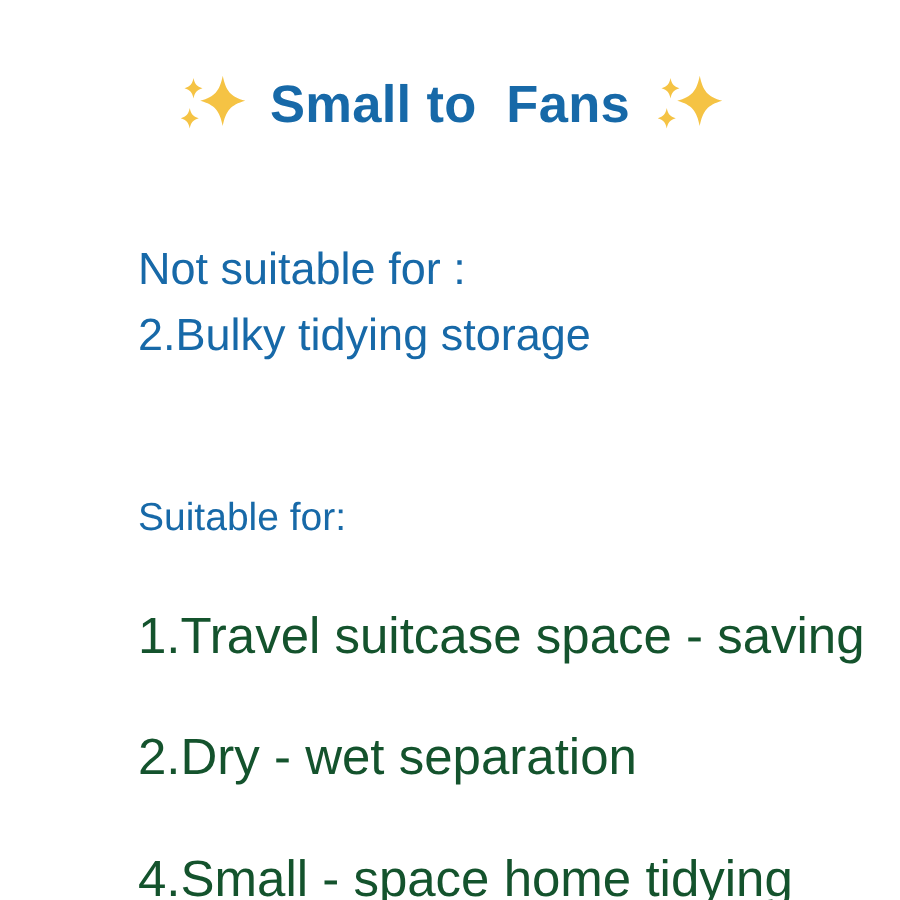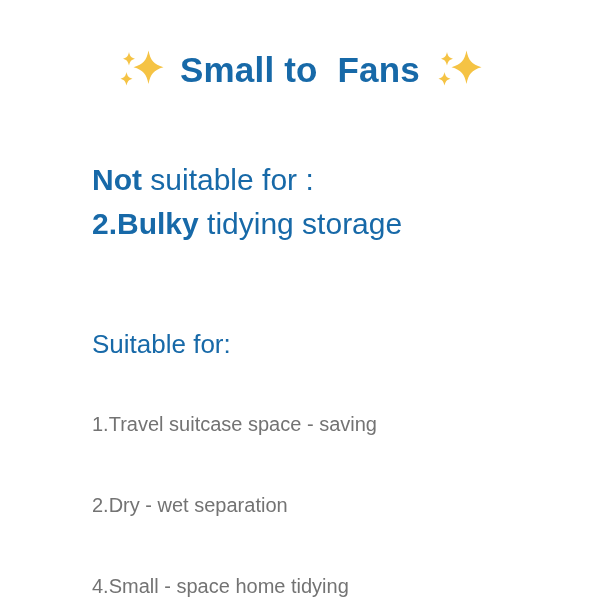--- a/index.html
+++ b/index.html
@@ -59,41 +59,41 @@
     width: 500px;
   }
   .line-big {
     font-size: 30px;
     line-height: 44px;
     color: #1769a8;
     white-space: pre;
     font-weight: normal;
   }
   .line-big b {
-    font-weight: bold;
+    font-weight: normal;
   }
 
   .block-suitable {
     position: absolute;
     left: 92px;
     top: 326px;
     width: 500px;
   }
   .suitable-head {
     font-size: 26px;
     line-height: 36px;
     font-weight: normal;
     color: #1769a8;
     white-space: pre;
     margin-bottom: 5px;
   }
   .line-item {
-    font-size: 20px;
+    font-size: 34px;
     line-height: 37px;
-    color: #737373;
+    color: #14532d;
     white-space: pre;
     font-weight: normal;
     margin-top: 44px;
   }
 </style>
 </head>
 <body>
 
 <div class="page">
 

